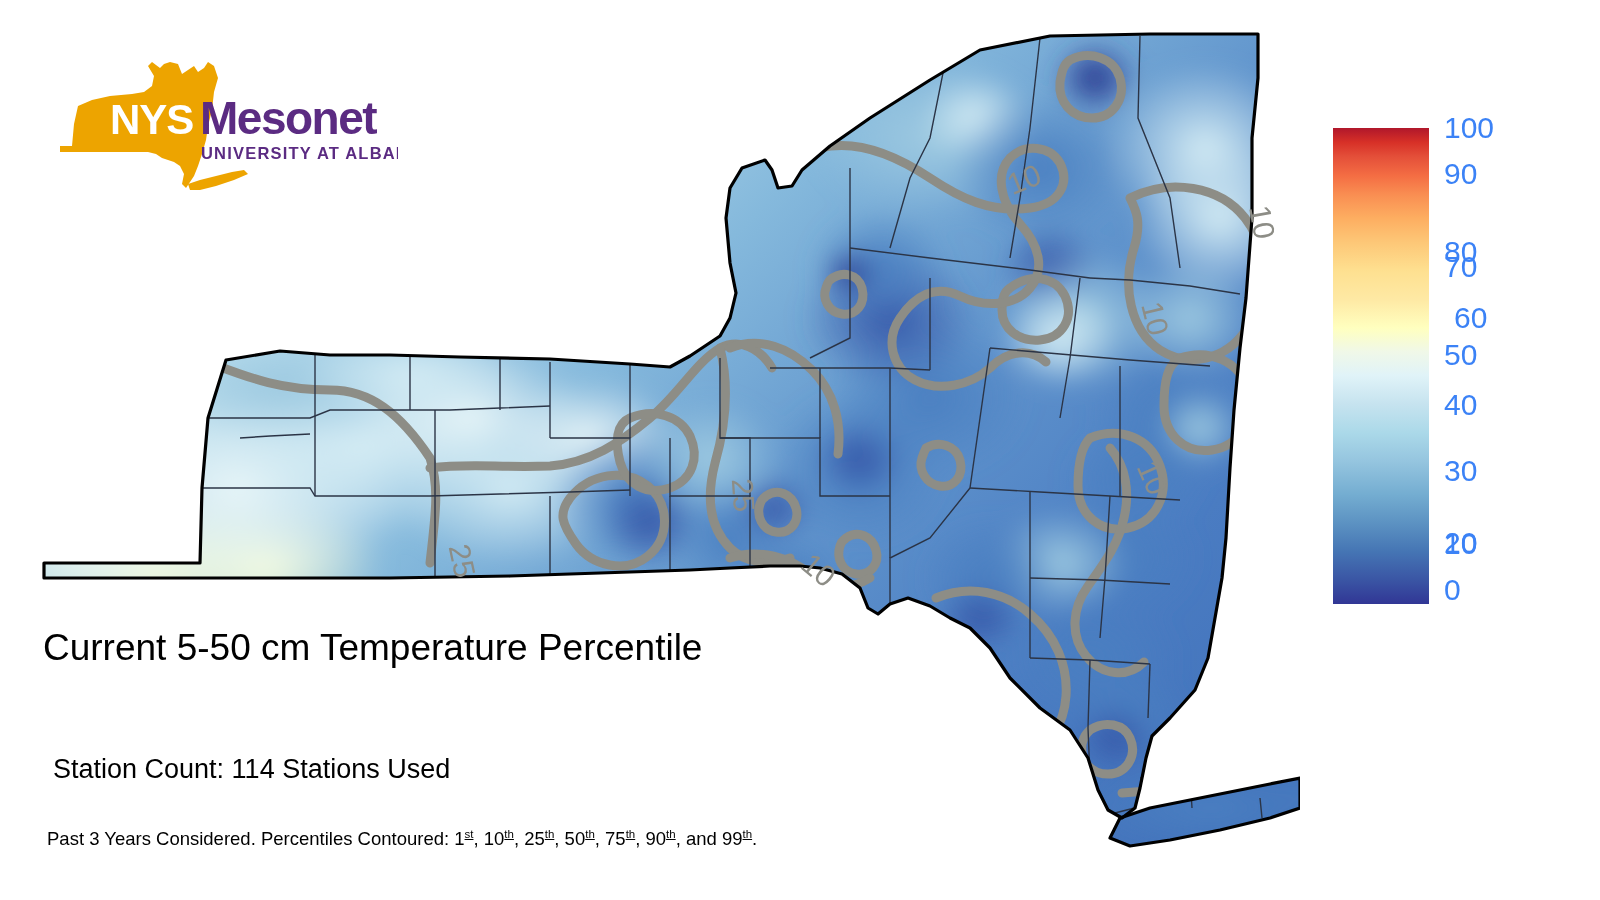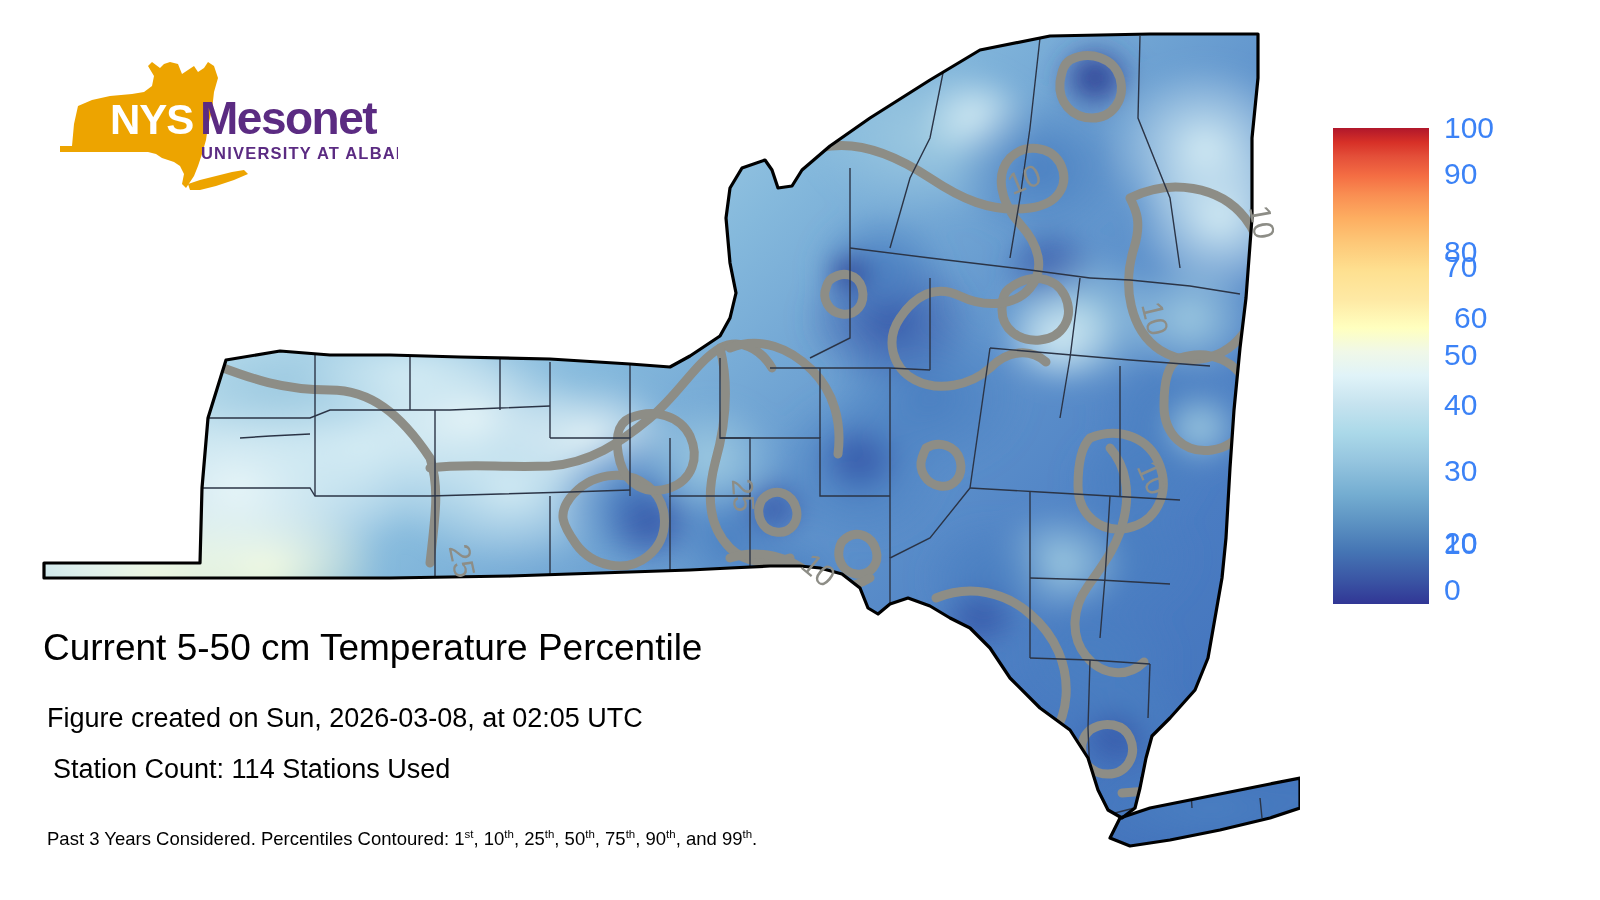--- a/index.html
+++ b/index.html
@@ -63,21 +63,21 @@
     font-size:27px;line-height:32px;white-space:nowrap;
   }
   #sub2{
     position:absolute;left:47px;top:753px;
     font-size:27px;line-height:32px;white-space:nowrap;margin-left:6px;
   }
   #footnote{
     position:absolute;left:47px;top:828px;
     font-size:18.5px;line-height:22px;white-space:nowrap;
   }
-  #footnote sup{font-size:0.62em;vertical-align:super;line-height:0;}
+  #footnote sup{font-size:0.62em;vertical-align:super;line-height:0;text-decoration:underline;}
 
   .contour-label{
     font-family:"Liberation Sans","DejaVu Sans",sans-serif;
     font-size:30px;font-weight:400;fill:#8d8d86;
   }
 </style>
 </head>
 <body>
 
 <div id="figure">
@@ -360,17 +360,16 @@
       <div class="cb-tick" style="top: 203px; margin-left: 10px;">60</div>
       <div class="cb-tick" style="top: 240px;">50</div>
       <div class="cb-tick" style="top: 290.2px;">40</div>
       <div class="cb-tick" style="top: 336.4px; margin-top: 20px;">30</div>
       <div class="cb-tick" style="top: 382.6px; margin-top: 45px;">20</div>
       <div class="cb-tick" style="top: 428.8px;">10</div>
       <div class="cb-tick" style="top: 475px;">0</div>
     </div>
 
   <div id="title">Current 5-50 cm Temperature Percentile</div>
-  <div id="sub1">Figure created on Sun, 2026-03-08, at 02:05 UTC</div>
   <div id="sub2">Station Count: 114 Stations Used</div>
   <div id="footnote">Past 3 Years Considered. Percentiles Contoured: 1<sup>st</sup>, 10<sup>th</sup>, 25<sup>th</sup>, 50<sup>th</sup>, 75<sup>th</sup>, 90<sup>th</sup>, and 99<sup>th</sup>.</div>
 
 </div>
 
 </body></html>

